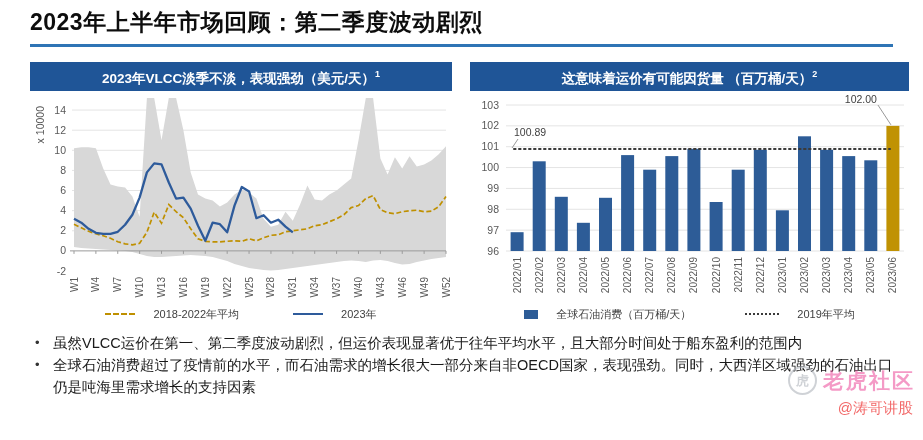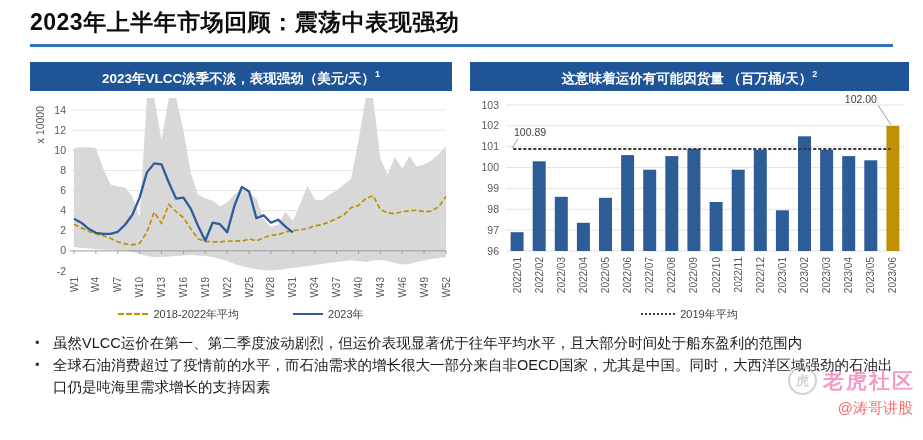--- a/index.html
+++ b/index.html
@@ -12,41 +12,41 @@
   .panel{display:flex;flex-direction:column;}
   .panel-left{width:422px;}
   .panel-right{width:439px;}
   .chart-banner{background:#1F5597;color:#fff;font-size:13.5px;font-weight:bold;
                 text-align:center;padding:4px 2px;line-height:16px;}
   .chart-banner sup{font-size:9px;}
   svg{display:block;margin-top:2px;}
   svg text{font-family:"Liberation Sans","DejaVu Sans",sans-serif;}
   .legend{display:flex;justify-content:center;align-items:center;gap:54px;
           font-size:11px;color:#404040;margin-top:0px;}
-  .legend-item{display:flex;align-items:center;gap:5px;}
+  .legend-item{display:flex;align-items:center;gap:18px;}
   .sw-dash{width:30px;height:0;border-top:2px dashed #BF9000;}
   .sw-solid{width:30px;height:0;border-top:2px solid #2E5B9B;}
   .sw-rect{width:14px;height:9px;background:#2D5C97;}
   .sw-dot{width:34px;height:0;border-top:2px dotted #3a3a3a;}
   .bullets{list-style:none;margin:10px 30px 0 32px;padding:0;}
   .bullets li{position:relative;font-size:14.5px;color:#1a1a1a;line-height:22px;padding-left:21px;}
   .bullets li::before{content:"\2022";position:absolute;left:3px;top:0;font-size:13px;color:#333;}
   .wm-badge{position:absolute;top:366px;right:8px;display:flex;align-items:center;gap:6px;opacity:.55;}
   .wm-circle{width:25px;height:25px;border:2px solid #a9aeb6;border-radius:50%;color:#a9aeb6;
              font-size:13px;font-weight:bold;display:flex;align-items:center;justify-content:center;}
   .wm-text{font-size:21px;font-weight:bold;color:#ec4899;letter-spacing:2px;}
   .wm-handle{position:absolute;top:399px;right:10px;font-size:15px;color:#ef4444;opacity:.8;}
 </style>
 </head>
 <body>
 
 <div class="slide">
 
   <div class="header">
-    <h1 class="page-title">2023年上半年市场回顾：震荡中表现强劲</h1>
+    <h1 class="page-title">2023年上半年市场回顾：第二季度波动剧烈</h1>
     <div class="title-underline"></div>
   </div>
 
   <div class="charts-row">
 
     <div class="panel panel-left">
       <div class="chart-banner"><span>2023年VLCC淡季不淡，表现强劲（美元/天）</span><sup>1</sup></div>
       <svg id="left-svg" width="422" height="214" viewBox="0 0 422 214">
           <g>
             <line x1="42" y1="17.075144508670526" x2="416" y2="17.075144508670526" stroke="#e4e4e4" stroke-width="1"></line>
@@ -190,31 +190,35 @@
             <text x="315.88888888888886" y="164" text-anchor="end" transform="rotate(-90 315.88888888888886 164)">2023/01</text>
             <text x="338" y="164" text-anchor="end" transform="rotate(-90 338 164)">2023/02</text>
             <text x="360.1111111111111" y="164" text-anchor="end" transform="rotate(-90 360.1111111111111 164)">2023/03</text>
             <text x="382.22222222222223" y="164" text-anchor="end" transform="rotate(-90 382.22222222222223 164)">2023/04</text>
             <text x="404.3333333333333" y="164" text-anchor="end" transform="rotate(-90 404.3333333333333 164)">2023/05</text>
             <text x="426.4444444444444" y="164" text-anchor="end" transform="rotate(-90 426.4444444444444 164)">2023/06</text>
           </g>
         </svg>
       <div class="legend">
         <span class="legend-item">
+          <span class="sw-rect"></span>
+          <span>全球石油消费（百万桶/天）</span>
+        </span>
+        <span class="legend-item">
           <span class="sw-dot"></span>
           <span>2019年平均</span>
         </span>
       </div>
     </div>
 
   </div>
 
   <ul class="bullets">
     <li>虽然VLCC运价在第一、第二季度波动剧烈，但运价表现显著优于往年平均水平，且大部分时间处于船东盈利的范围内</li>
-    <li>全球石油消费超过了疫情前的水平，而石油需求的增长很大一部分来自非OECD国家，尤其是中国。同时，大西洋区域强劲的石油出口仍是吨海里需求增长的支持因素</li>
+    <li>全球石油消费超过了疫情前的水平，而石油需求的增长很大一部分来自非OECD国家，表现强劲。同时，大西洋区域强劲的石油出口仍是吨海里需求增长的支持因素</li>
   </ul>
 
   <div class="wm-badge">
     <span class="wm-circle">虎</span>
     <span class="wm-text">老虎社区</span>
   </div>
   <div class="wm-handle">@涛哥讲股</div>
 
 </div>
 

